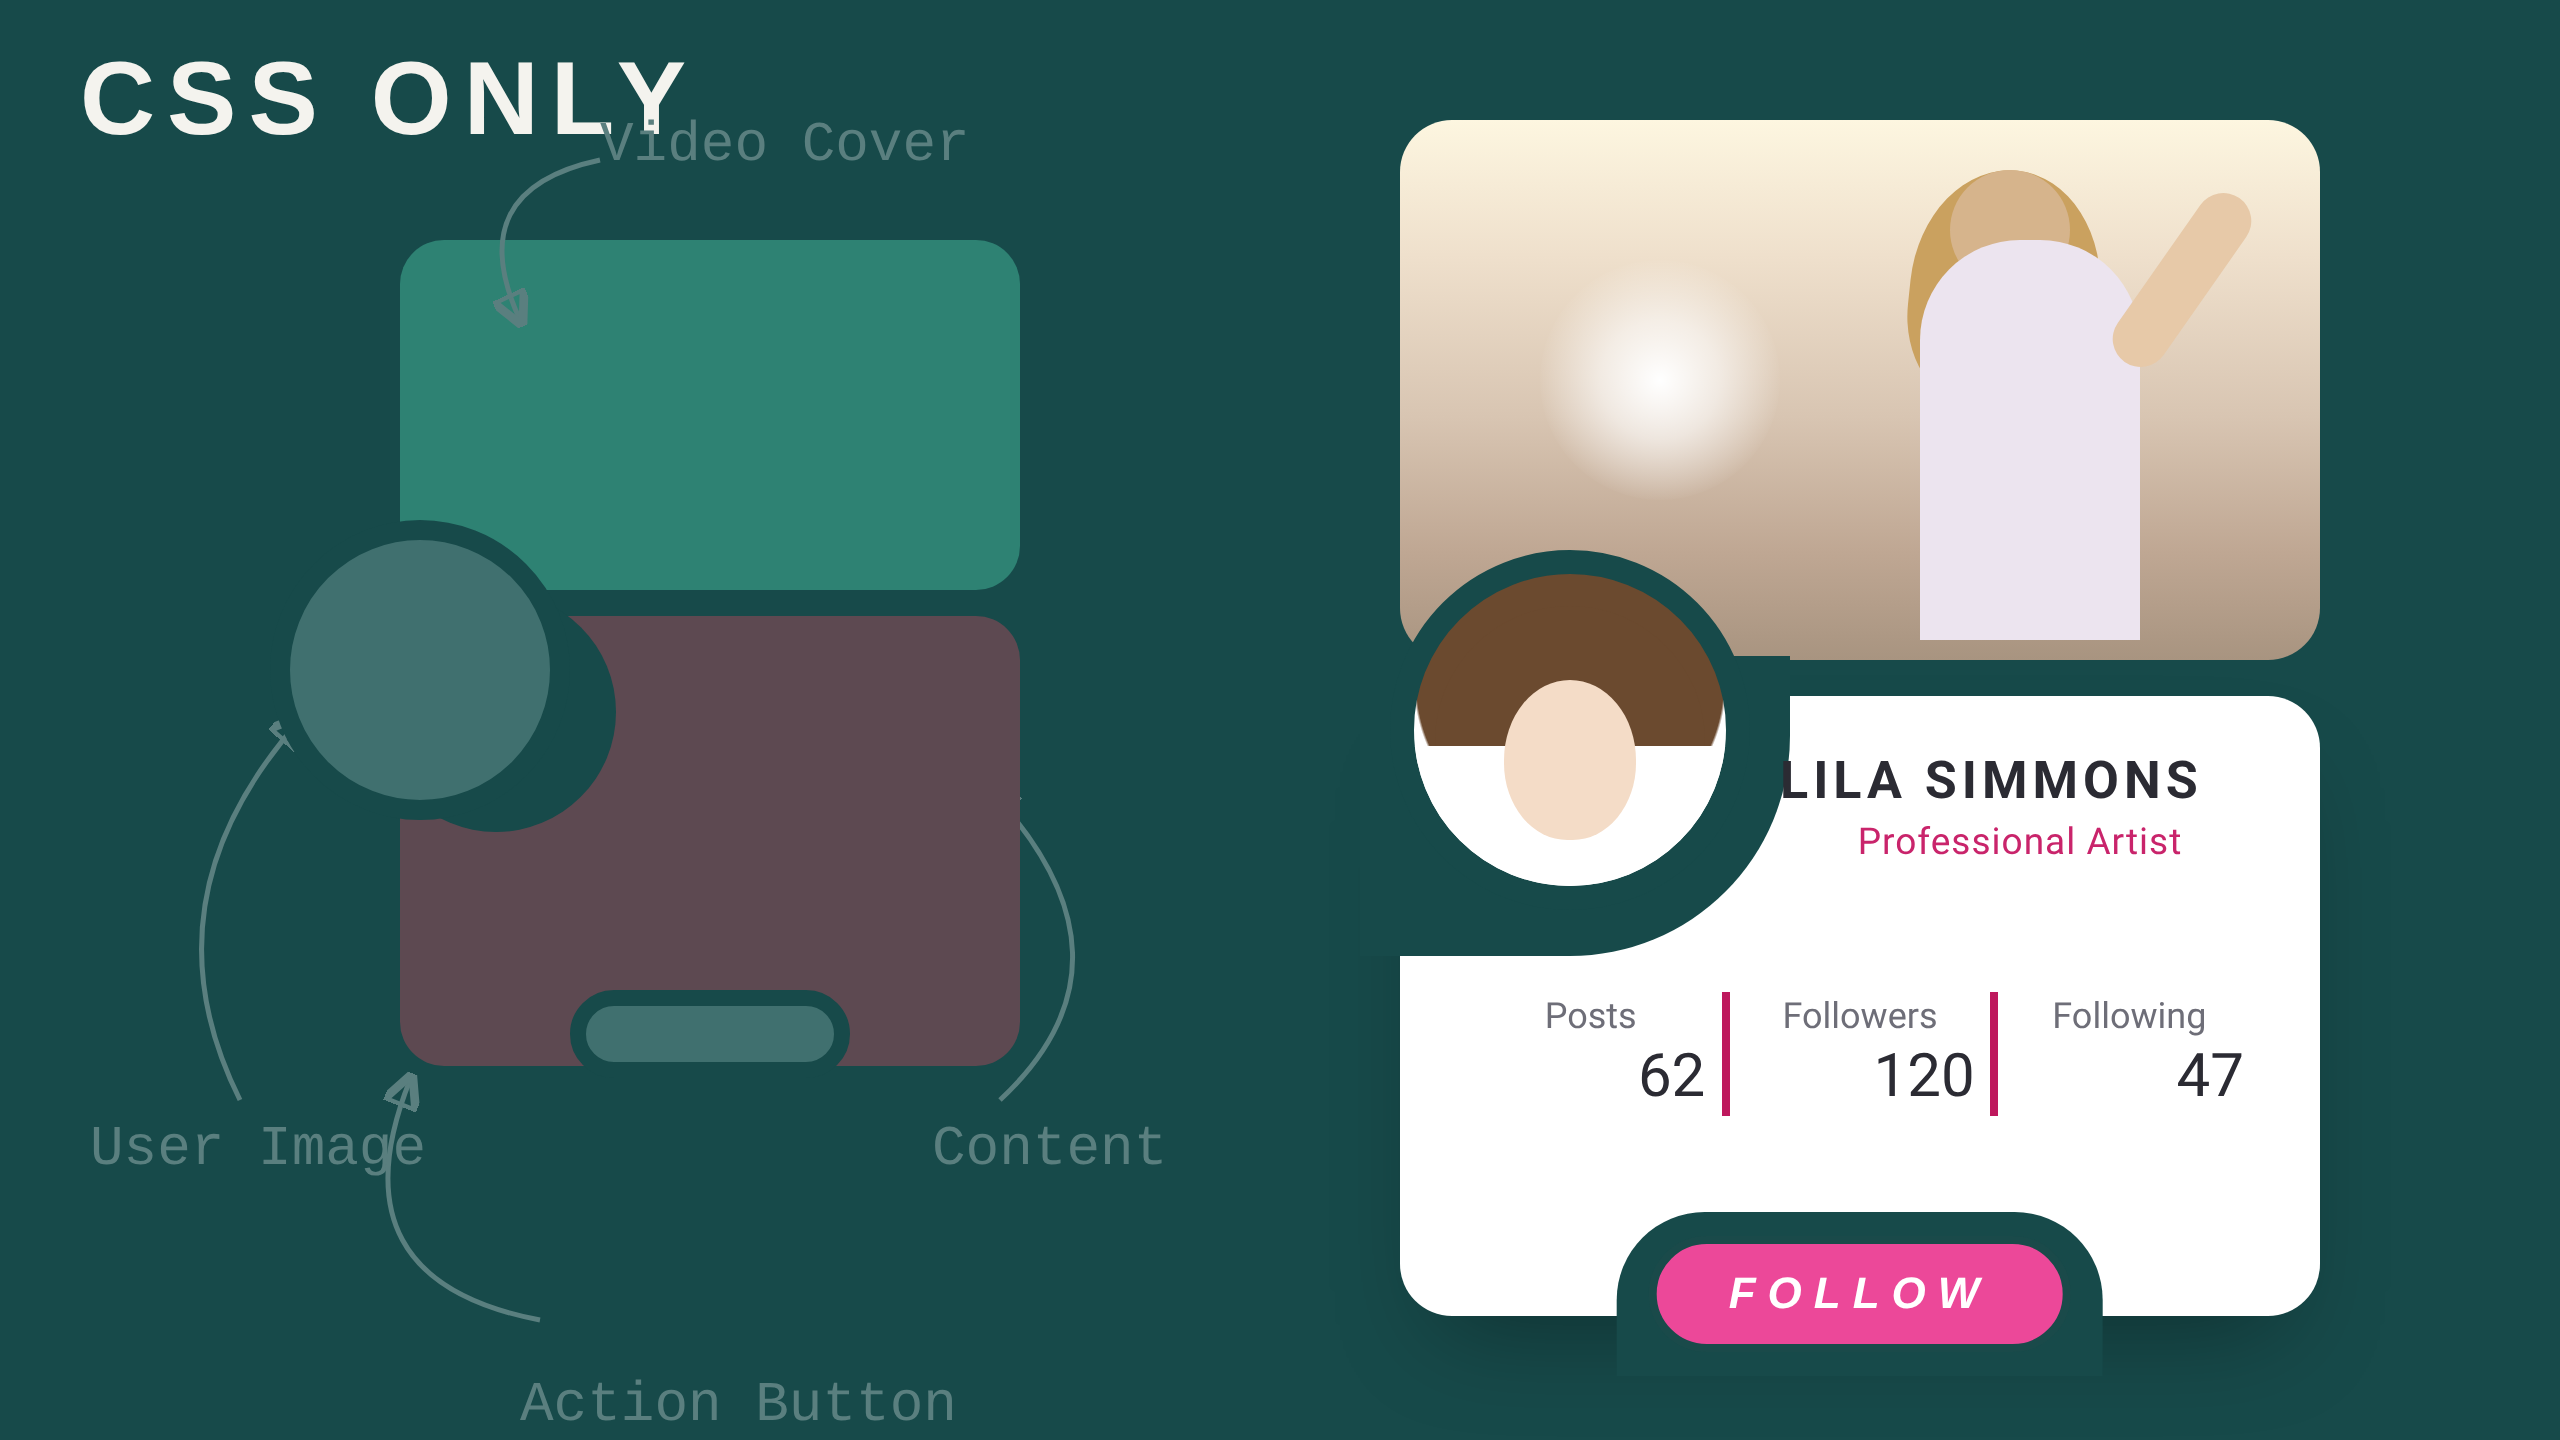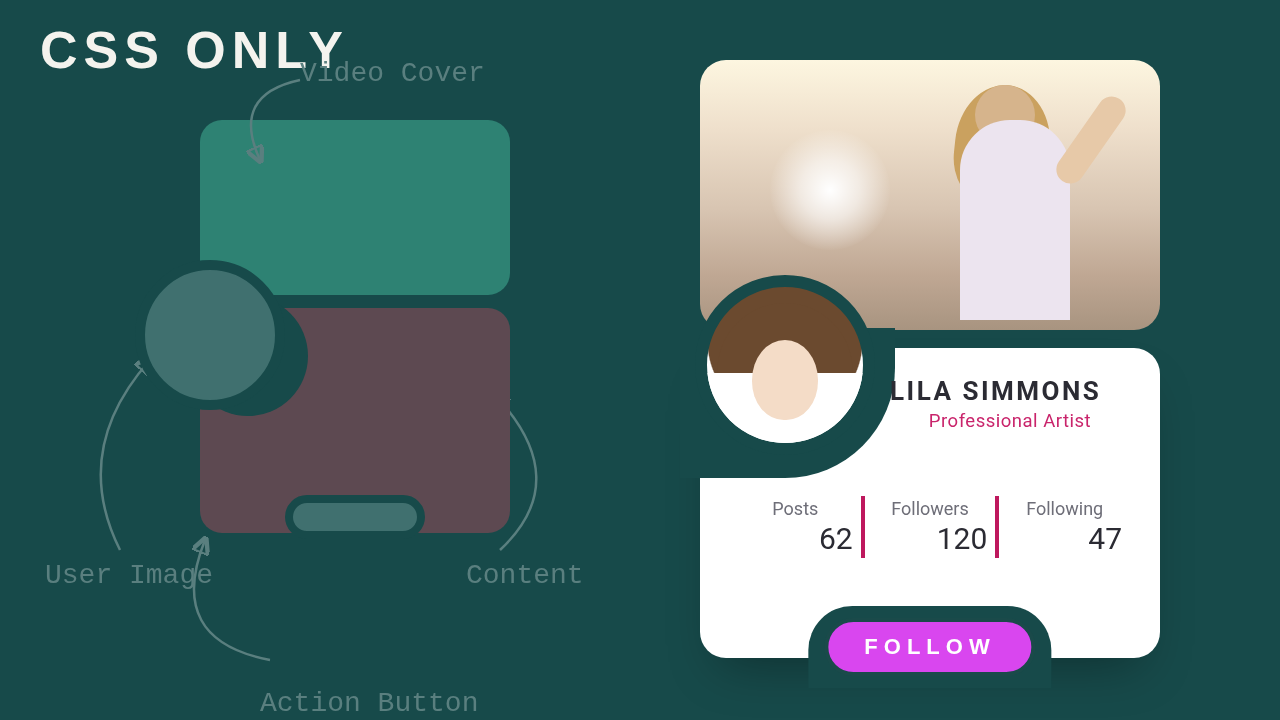--- a/index.html
+++ b/index.html
@@ -231,29 +231,30 @@
   .follow-wrap{
     position:absolute;
     left:50%; bottom:-30px;
     transform:translateX(-50%);
     background:#174a4a;
     padding:12px 16px;
     border-radius:44px 44px 0 0;
   }
   .follow {
     display: inline-block;
-    background: #d946ef;
+    background: #ec4899;
     color: #fff;
     border: 4px solid #1a4a4a;
     border-radius: 999px;
     padding: 12px 36px;
     font-size: 22px;
     font-weight: 700;
     letter-spacing: 6px;
     cursor: pointer;
+    font-style: italic;
   }
 </style>
 </head>
 <body>
 
 <div class="title">CSS ONLY</div>
 
 <div class="diagram">
   <div class="shape-cover"></div>
   <div class="shape-content"></div>

